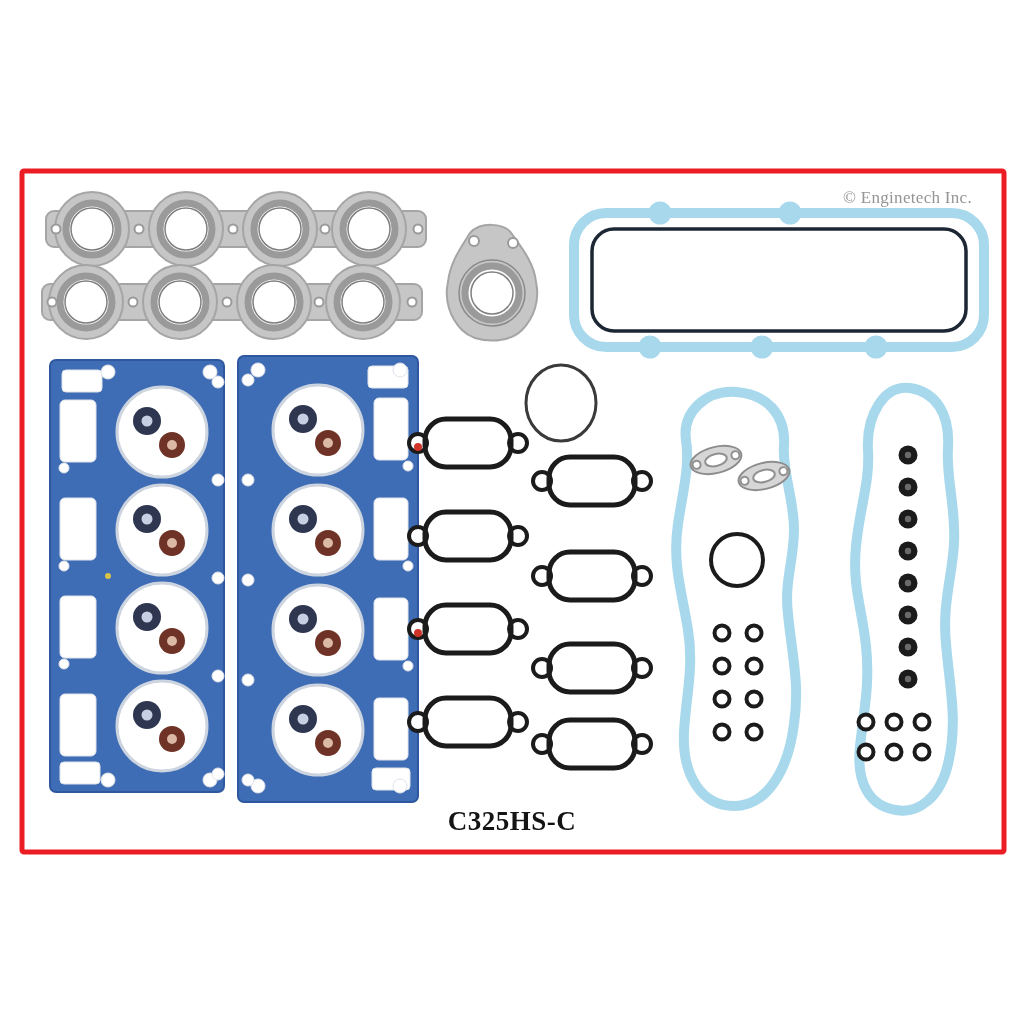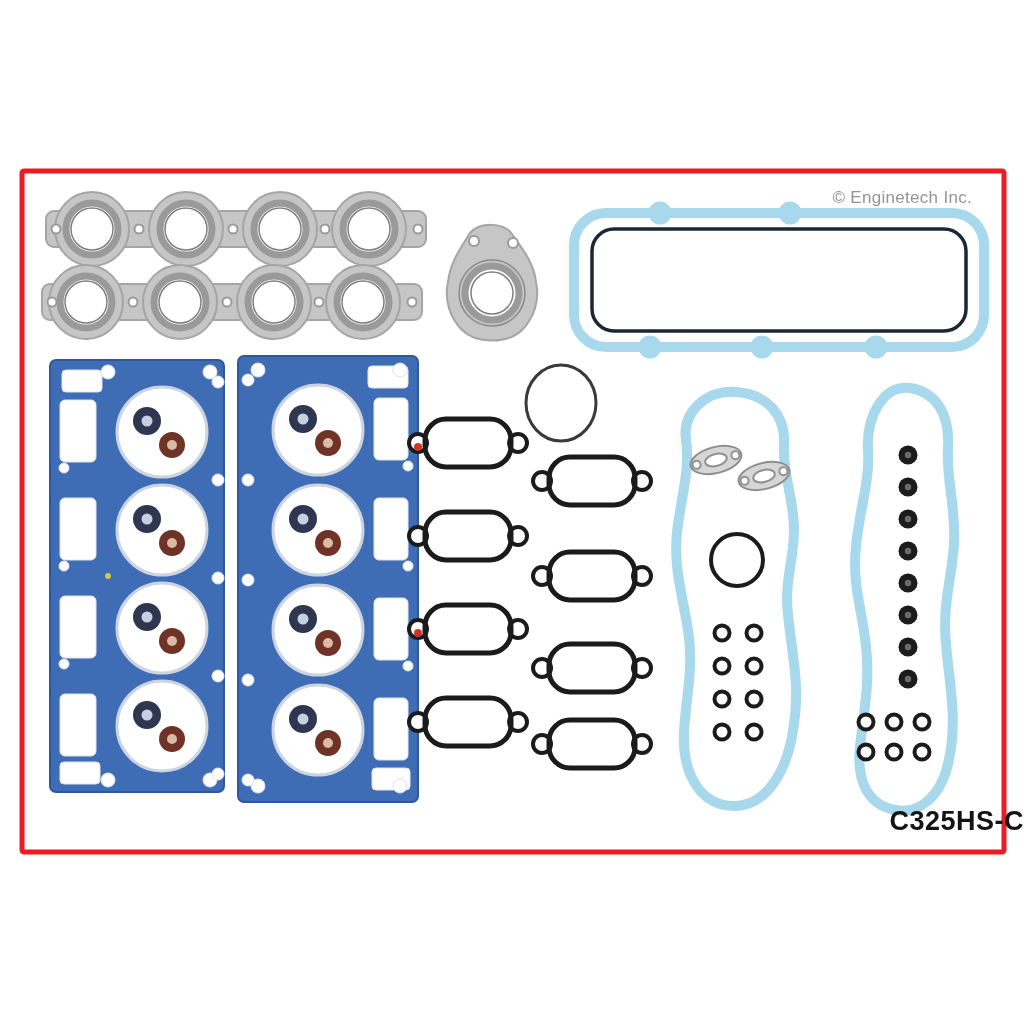--- a/index.html
+++ b/index.html
@@ -1,26 +1,26 @@
 <!DOCTYPE html>
 <html style="--border_red: #ec1c24; --metal_gray: #c6c6c6; --metal_gray_edge: #a5a5a5; --metal_ring: #9a9a9a; --head_blue: #3f6db5; --head_blue_edge: #2f57a0; --seal_navy: #2e3650; --seal_maroon: #6e3226; --cover_blue: #a8d8ec; --ink: #1b1b1b; --mark_red: #d03328; --text_gray: #949494; --part_text: #141414;"><head>
 <meta charset="utf-8">
 <style>
   html,body{margin:0;padding:0;background:#ffffff;}
   .stage{
     position:relative;width:1024px;height:1024px;background:#ffffff;
-    font-family:Liberation Sans, sans-serif;overflow:hidden;
+    font-family:Liberation Serif, serif;overflow:hidden;
   }
   .stage svg{position:absolute;left:0;top:0;}
   .watermark{
     position:absolute;top:188px;right:52px;font-size:17px;
     color:var(--text_gray);letter-spacing:.3px;
   }
   .part-number{
-    position:absolute;left:0;right:0;top:806px;text-align:right;
+    position:absolute;left:0;right:0;top:806px;text-align:center;
     font-size:27px;font-weight:bold;color:var(--part_text);letter-spacing:.5px;
   }
   
   .frame{fill:none;stroke:var(--border_red);stroke-width:5;}
   .plate{fill:var(--metal_gray);stroke:var(--metal_gray_edge);stroke-width:2;}
   .mring{fill:#fff;stroke:var(--metal_ring);stroke-width:7;}
   .mring-in{fill:none;stroke:#7f7f7f;stroke-width:1.5;}
   .bolt{fill:#fff;stroke:var(--metal_ring);stroke-width:2;}
   .head-plate{fill:var(--head_blue);stroke:var(--head_blue_edge);stroke-width:2;}
   .cutout{fill:#fff;stroke:#dfe3ea;stroke-width:1;}

